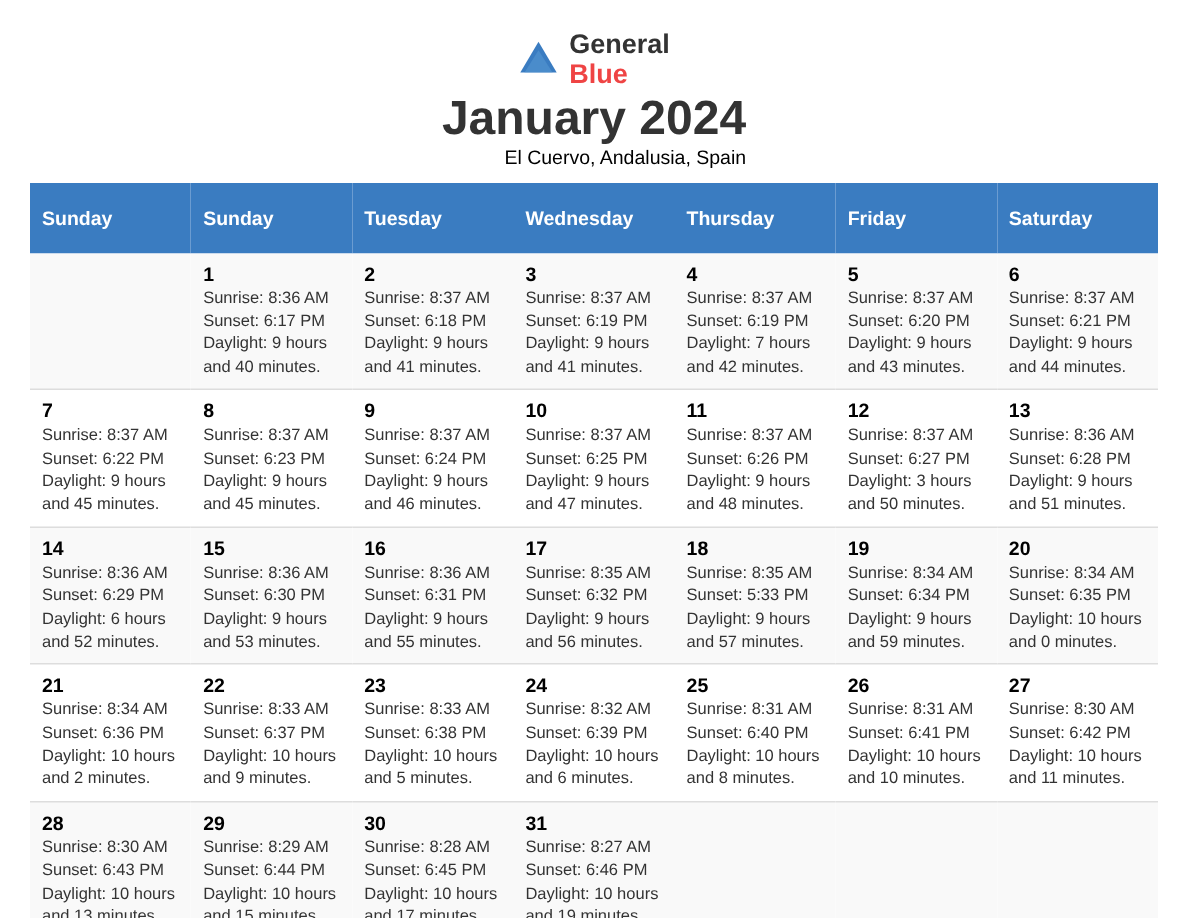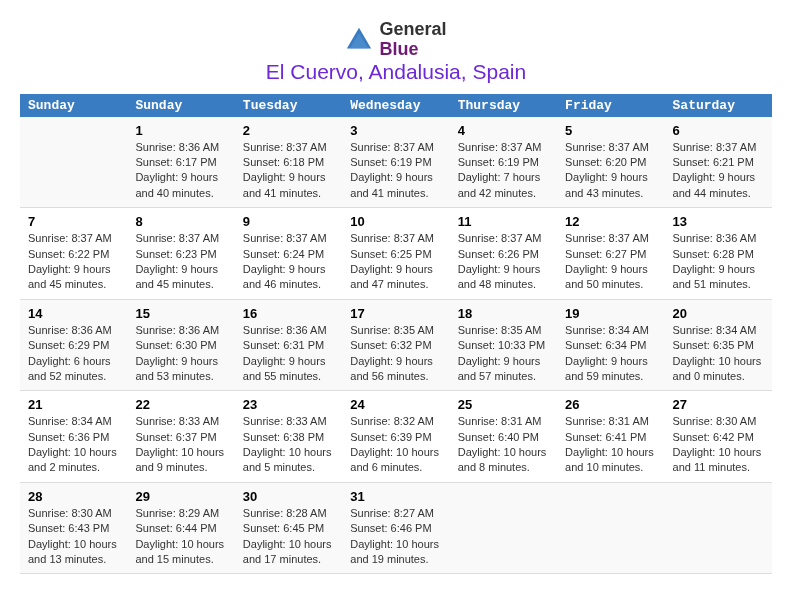--- a/index.html
+++ b/index.html
@@ -28,53 +28,52 @@
       line-height: 1.1;
     }
     .logo-general {
       font-size: 18px;
       font-weight: bold;
       color: #333;
     }
     .logo-blue {
       font-size: 18px;
       font-weight: bold;
-      color: #701a75;
+      color: #ef4444;
     }
     .logo-icon {
       width: 28px;
       height: 28px;
     }
     .title-block {
       text-align: right;
     }
     .main-title {
       font-size: 32px;
       font-weight: bold;
       color: #333;
     }
     .sub-title {
-      font-size: 21px;
-      color: #6d28d9;
+      font-size: 13px;
+      color: #000000;
     }
     table {
       width: 100%;
       border-collapse: collapse;
       font-size: 11px;
     }
     thead tr {
       background-color: #3a7cc1;
       color: white;
     }
     thead th {
-      padding: 4px 8px;
+      padding: 16px 8px;
       text-align: left;
       font-size: 13px;
       font-weight: bold;
-      font-family: Liberation Mono, monospace;
     }
     tbody tr {
       border-bottom: 1px solid #ddd;
     }
     tbody tr:nth-child(odd) {
       background-color: #f9f9f9;
     }
     tbody tr:nth-child(even) {
       background-color: #fff;
     }
@@ -102,20 +101,21 @@
     <svg class="logo-icon" viewBox="0 0 30 30" xmlns="http://www.w3.org/2000/svg">
       <polygon points="15,2 28,24 2,24" fill="#3a7cc1"></polygon>
       <polygon points="15,8 25,24 5,24" fill="#5a9cd6" opacity="0.5"></polygon>
     </svg>
     <div class="logo-text">
       <span class="logo-general">General</span>
       <span class="logo-blue">Blue</span>
     </div>
   </div>
   <div class="title-block">
+    <div class="main-title">January 2024</div>
     <div class="sub-title">El Cuervo, Andalusia, Spain</div>
   </div>
 </div>
 
 <table>
   <thead>
     <tr>
     <th>Sunday</th>
         <th>Sunday</th>
         <th>Tuesday</th>
@@ -216,21 +216,21 @@
             <span>Sunrise: 8:37 AM</span><br>
             <span>Sunset: 6:26 PM</span><br>
             <span>Daylight: 9 hours and 48 minutes.</span>
           </div>
         </td>
         <td>
           <span class="day-num">12</span>
           <div class="day-info">
             <span>Sunrise: 8:37 AM</span><br>
             <span>Sunset: 6:27 PM</span><br>
-            <span>Daylight: 9 hours and 50 minutes.</span>
+            <span>Daylight: 3 hours and 50 minutes.</span>
           </div>
         </td>
         <td>
           <span class="day-num">13</span>
           <div class="day-info">
             <span>Sunrise: 8:36 AM</span><br>
             <span>Sunset: 6:28 PM</span><br>
             <span>Daylight: 9 hours and 51 minutes.</span>
           </div>
         </td>
@@ -265,21 +265,21 @@
           <div class="day-info">
             <span>Sunrise: 8:35 AM</span><br>
             <span>Sunset: 6:32 PM</span><br>
             <span>Daylight: 9 hours and 56 minutes.</span>
           </div>
         </td>
         <td>
           <span class="day-num">18</span>
           <div class="day-info">
             <span>Sunrise: 8:35 AM</span><br>
-            <span>Sunset: 10:33 PM</span><br>
+            <span>Sunset: 5:33 PM</span><br>
             <span>Daylight: 9 hours and 57 minutes.</span>
           </div>
         </td>
         <td>
           <span class="day-num">19</span>
           <div class="day-info">
             <span>Sunrise: 8:34 AM</span><br>
             <span>Sunset: 6:34 PM</span><br>
             <span>Daylight: 9 hours and 59 minutes.</span>
           </div>

